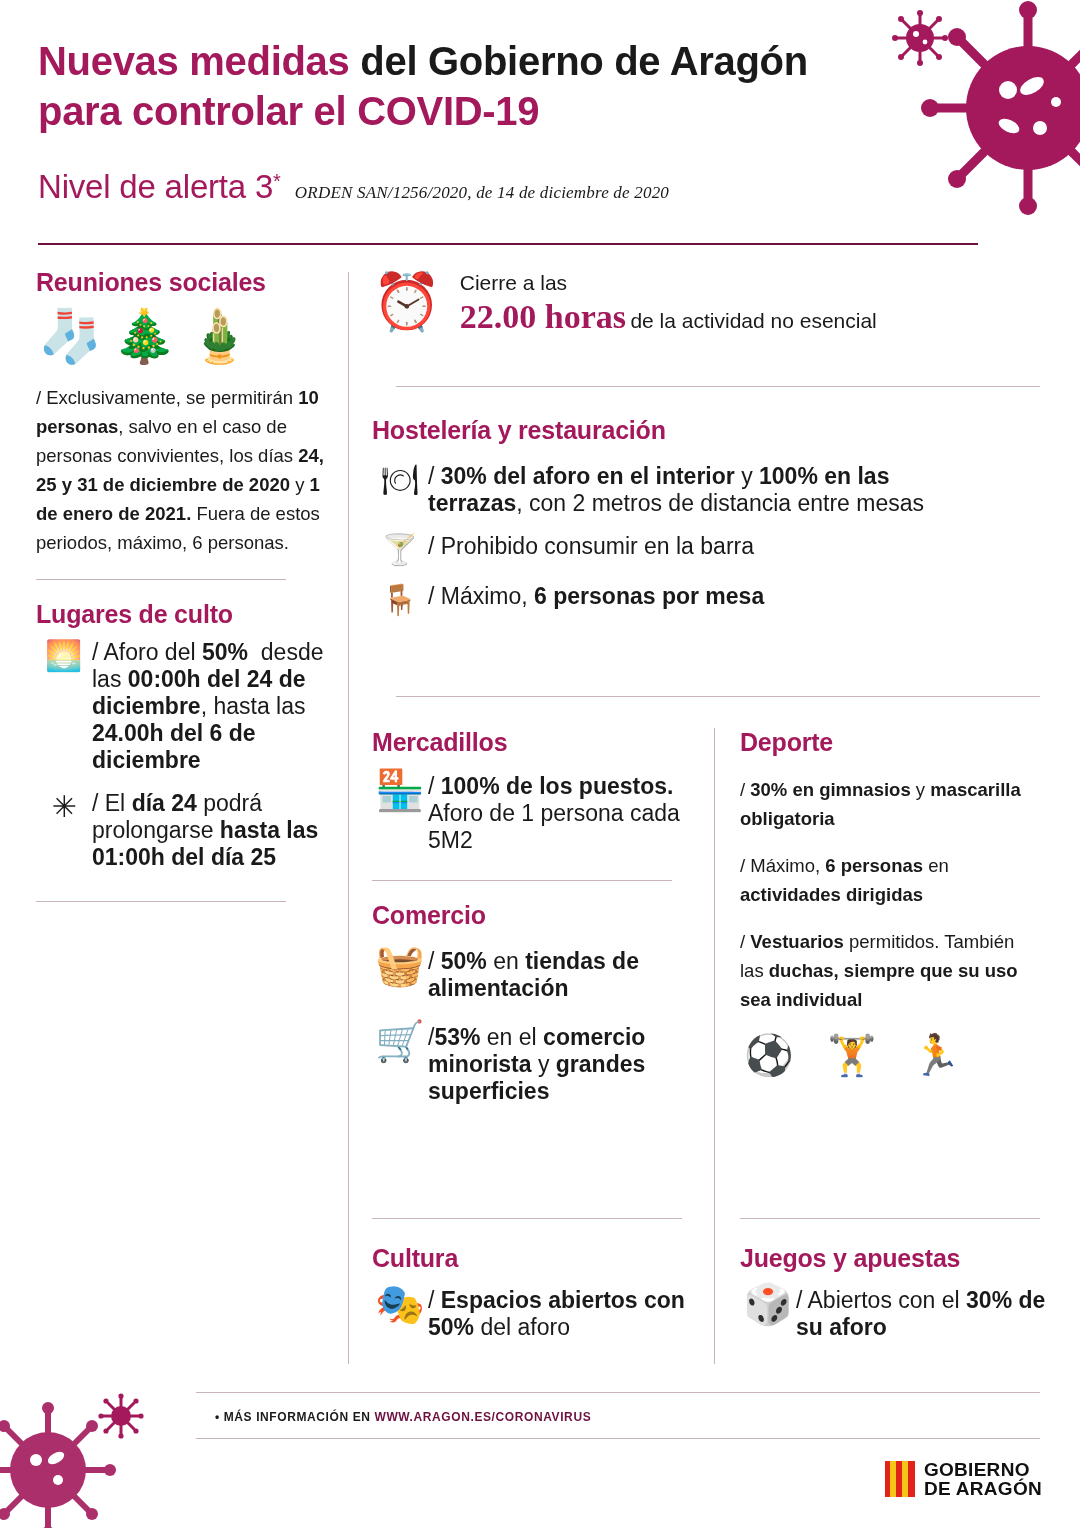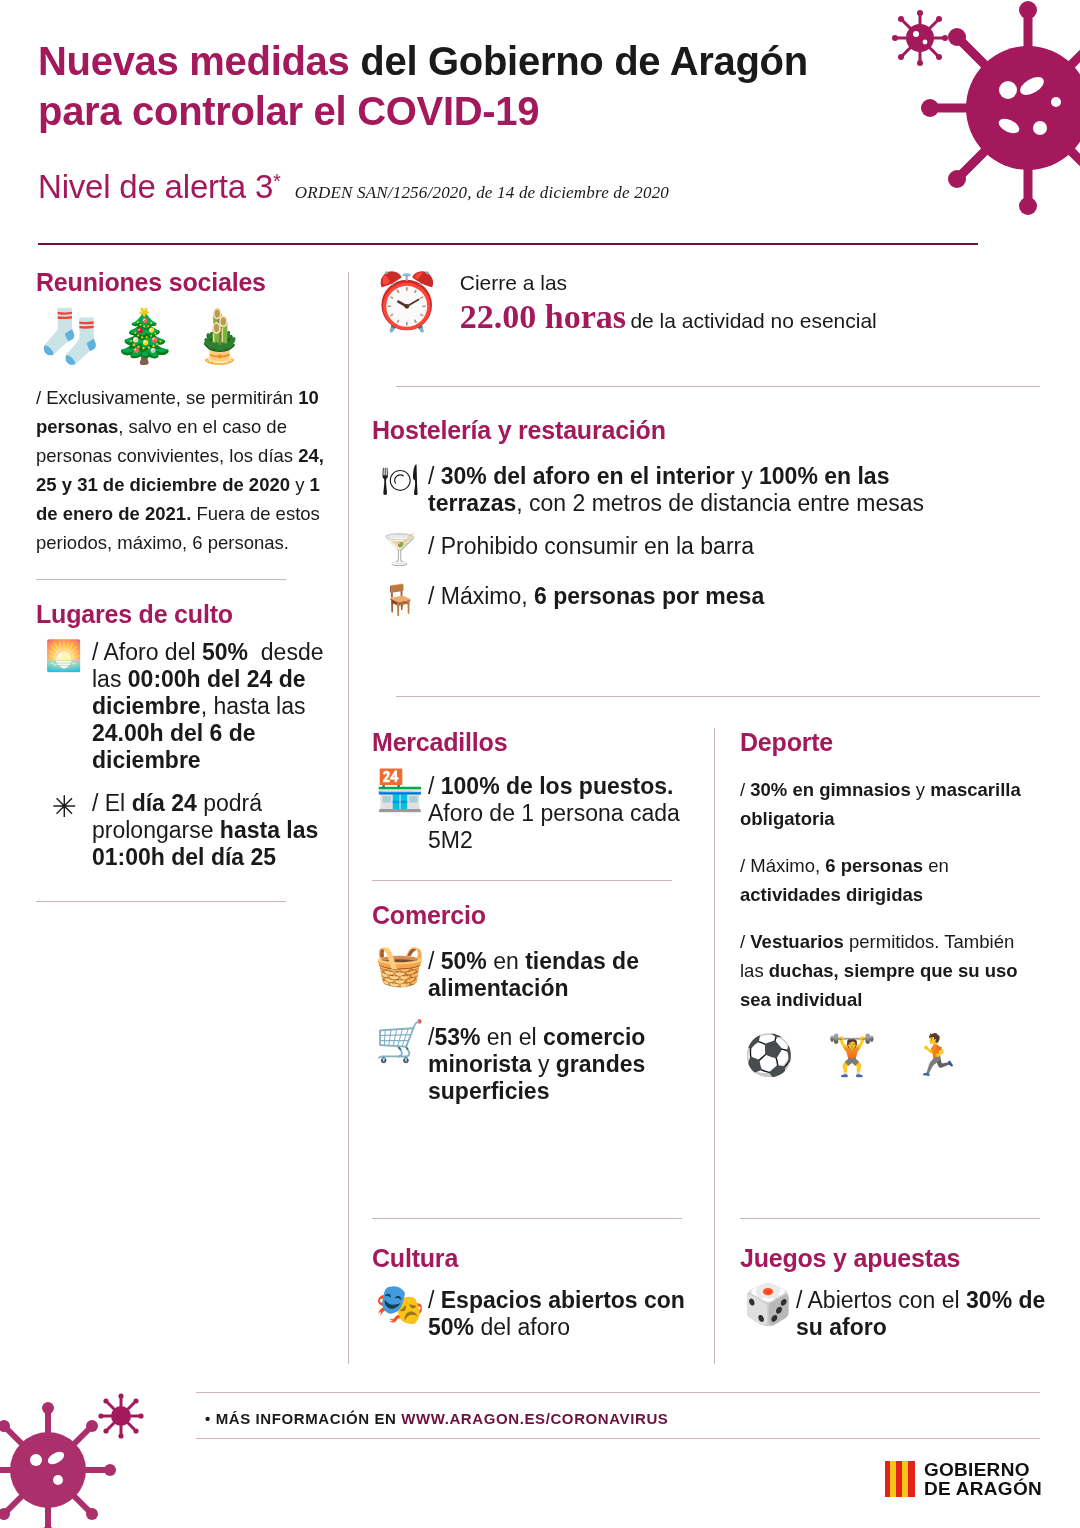--- a/index.html
+++ b/index.html
@@ -151,22 +151,22 @@
     height: 136px;
   }
   #footer-rule {
     position: absolute;
     left: 196px; top: 0;
     width: 844px;
     border-top: 1px solid #c9b3bf;
   }
   #more-info {
     position: absolute;
-    left: 205px; top: 18px;
-    font-size: 15px;
+    left: 215px; top: 18px;
+    font-size: 12px;
     letter-spacing: 0.6px;
     color: #1a1a1a;
     font-weight: bold;
   }
   #more-info .pre { font-weight: bold; }
   #more-info .url { color: #6d1140; font-weight: bold; }
   #footer-rule2 {
     position: absolute;
     left: 196px; top: 46px;
     width: 844px;

